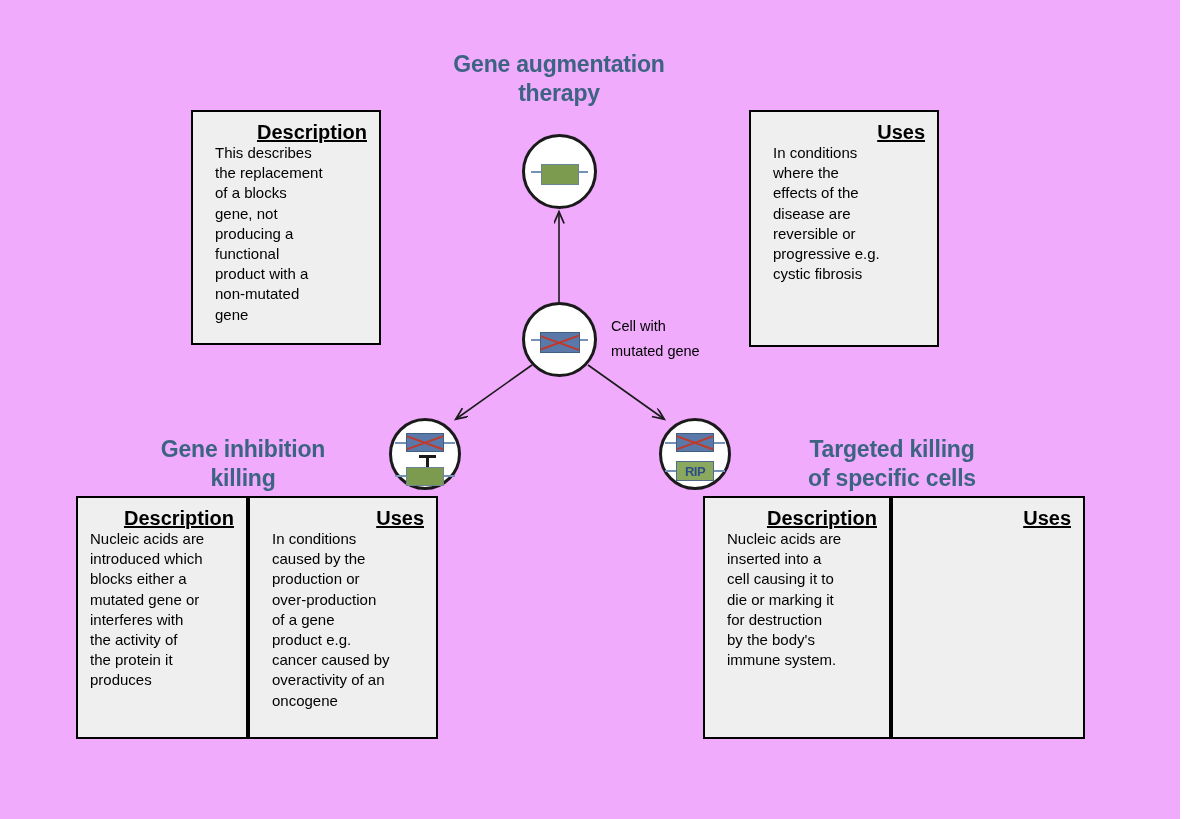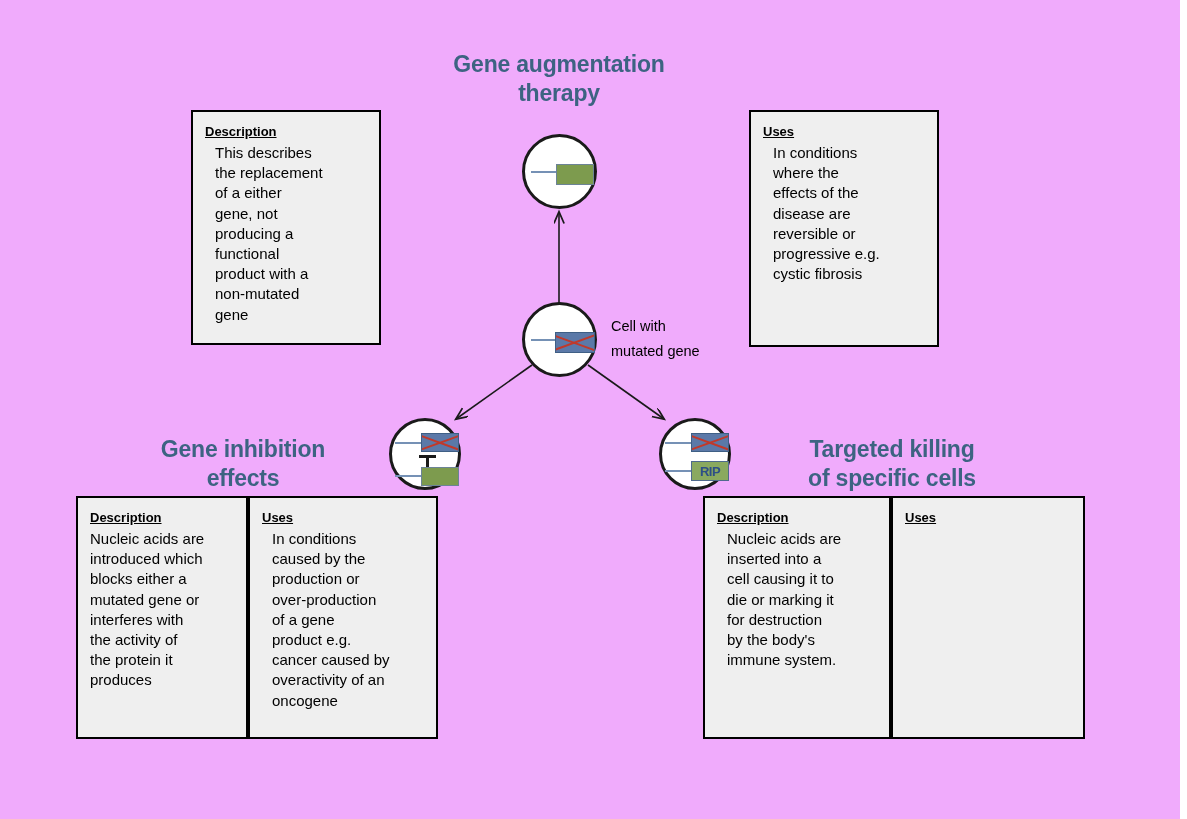--- a/index.html
+++ b/index.html
@@ -31,25 +31,25 @@
   
   .info-box {
     position: absolute;
     background: #efefef;
     border: 2px solid #000000;
     box-sizing: border-box;
     padding: 10px 12px 8px 12px;
   }
   .box-head {
     font-family: "Liberation Sans", sans-serif;
-    font-size: 13px;
+    font-size: 20px;
     font-weight: bold;
     color: #000000;
     text-decoration: underline;
-    text-align: left;
+    text-align: right;
     line-height: 20px;
     margin-bottom: 1px;
   }
   .box-body {
     font-family: "Liberation Sans", sans-serif;
     font-size: 15px;
     color: #000000;
     line-height: 20.2px;
     text-align: left;
     white-space: pre-line;
@@ -60,21 +60,21 @@
   
   .cell {
     position: absolute;
     border-radius: 50%;
     border: 3px solid #1a1a1a;
     background: #ffffff;
     box-sizing: border-box;
   }
   .gene-wrap {
     position: absolute;
-    left: 15px;
+    left: 0;
     width: 100%;
     display: flex;
     align-items: flex-end;
     justify-content: center;
   }
   .gene-line {
     position: absolute;
     height: 2px;
     background: #7591b5;
     left: 8%;
@@ -156,21 +156,21 @@
     </defs>
     <line x1="559" y1="305" x2="559" y2="212" stroke="#1a1a1a" stroke-width="1.6" marker-end="url(#ah)"></line>
     <line x1="532" y1="365" x2="456" y2="419" stroke="#1a1a1a" stroke-width="1.6" marker-end="url(#ah)"></line>
     <line x1="588" y1="365" x2="664" y2="419" stroke="#1a1a1a" stroke-width="1.6" marker-end="url(#ah)"></line>
   </svg>
 
   <div class="section-title" style="left:434px; top:50px; width:250px; white-space:pre-line;">Gene augmentation
 therapy</div>
 
   <div class="section-title" style="left:147px; top:435px; width:192px; white-space:pre-line;">Gene inhibition
-effects</div>
+killing</div>
 
   <div class="section-title" style="left:790px; top:435px; width:204px; white-space:pre-line;">Targeted killing
 of specific cells</div>
 
   <div class="cell" style="left:522px; top:134px; width:75px; height:75px;">
     <div class="gene-line"></div>
     <div class="gene-wrap" style="top:27px; height:21px;">
       <div class="gene-box healthy" style="width:38px; height:21px;"></div>
     </div>
   </div>
@@ -212,21 +212,21 @@
     </div>
   </div>
 
   <div class="annotation" style="left:611px; top:314px; width:130px;">Cell with
 mutated gene</div>
 
   <div class="info-box" style="left:191px; top:110px; width:190px; height:235px;">
     <div class="box-head">Description</div>
     <div class="box-body indent">This describes
 the replacement
-of a either
+of a blocks
 gene, not
 producing a
 functional
 product with a
 non-mutated
 gene</div>
   </div>
 
   <div class="info-box" style="left:749px; top:110px; width:190px; height:237px;">
     <div class="box-head">Uses</div>

